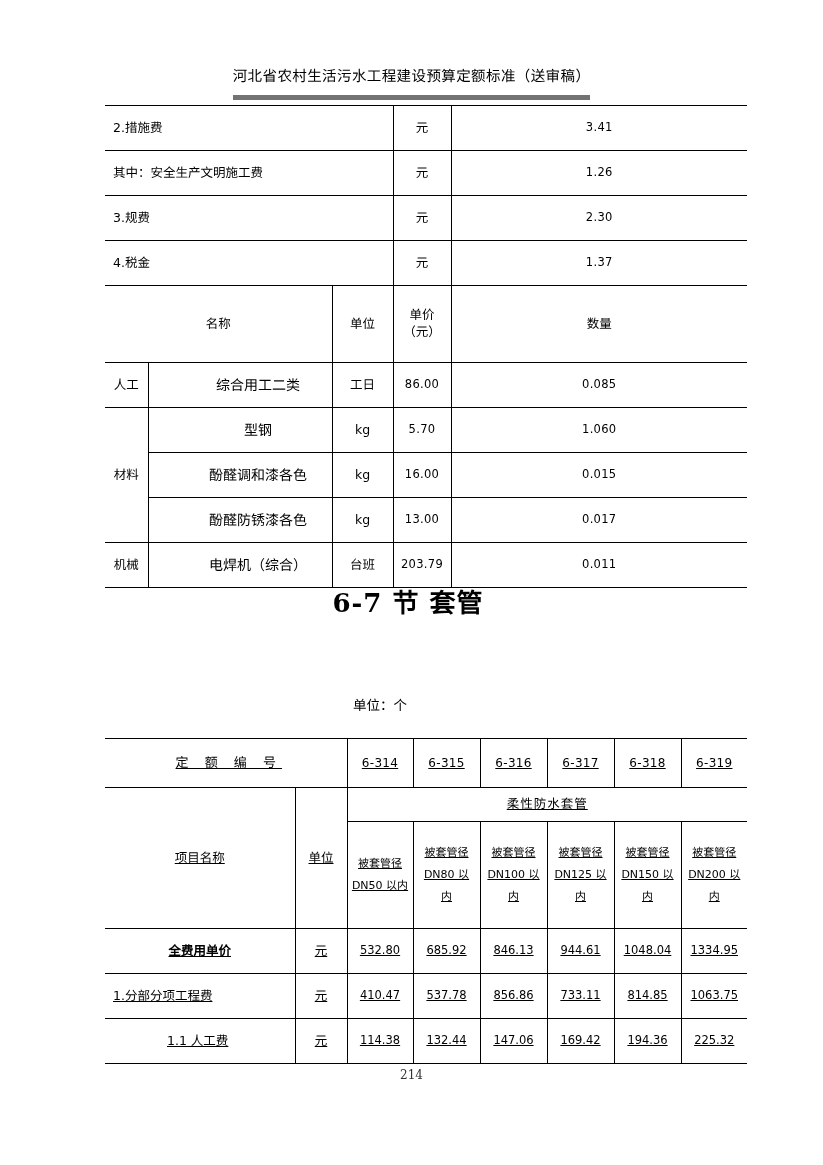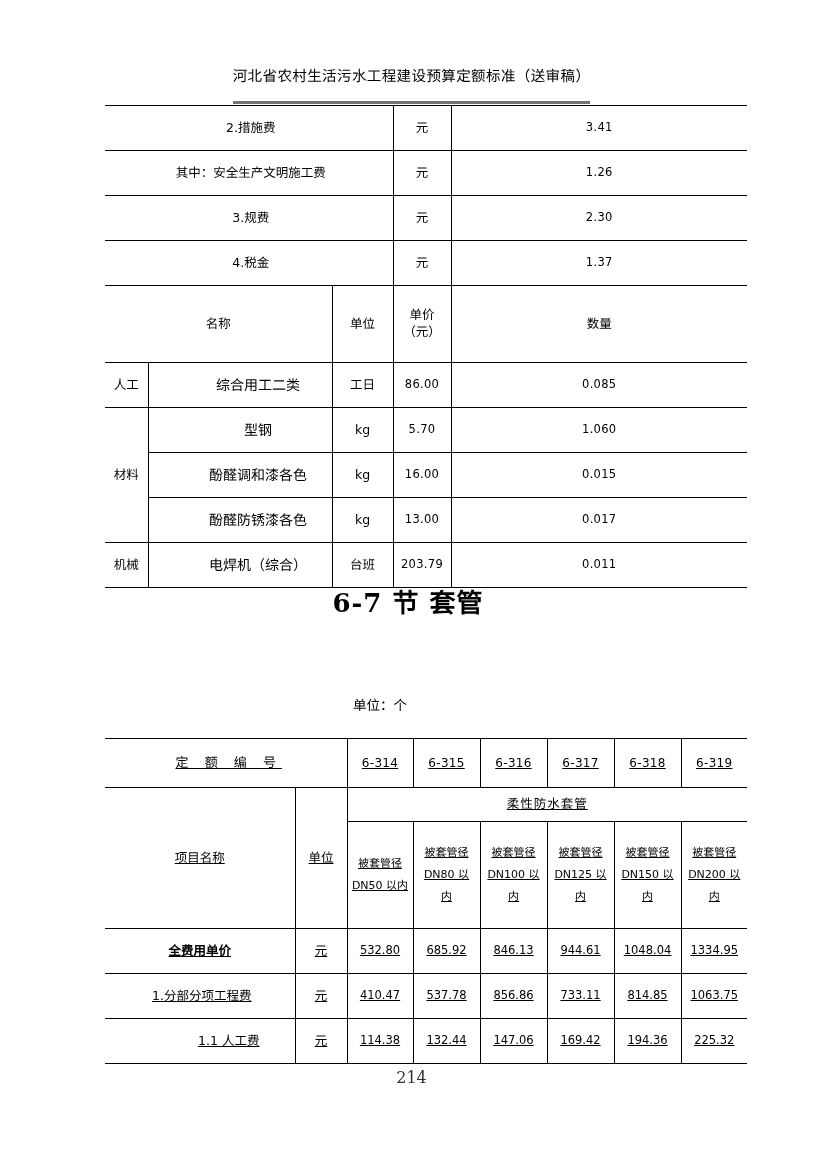--- a/index.html
+++ b/index.html
@@ -24,43 +24,43 @@
     top: 68px;
     left: 0;
     width: 823px;
     text-align: center;
     font-size: 14.5px;
     letter-spacing: 0.4px;
     white-space: nowrap;
   }
   .doc-header .hdr-text {
     display: inline-block;
-    border-bottom: 3px solid #737373;
-    padding-bottom: 16px;
+    border-bottom: 5px solid #737373;
+    padding-bottom: 10px;
     line-height: 1.1;
   }
 
   
   table.doc-table {
     position: absolute;
     border-collapse: collapse;
     table-layout: fixed;
     font-size: 12px;
   }
   table.doc-table td {
     border-top: 1px solid #000;
     border-bottom: 1px solid #000;
     border-right: 1px solid #000;
     padding: 0 4px;
     vertical-align: middle;
     line-height: 1.35;
   }
   table.doc-table td.noright { border-right: none; }
   .c  { text-align: center; }
-  .l  { text-align: center; }
+  .l  { text-align: left; }
   .b  { font-weight: bold; }
 
   
   #table-top {
     top: 105px;
     left: 105px;
     width: 642px;
   }
   #table-top td { height: 44px; }
   #table-top td.hdr-name { height: 76px; }
@@ -124,21 +124,21 @@
   #table-bottom td.rowlbl-c { font-size: 12.5px; }
   #table-bottom td.rowlbl-i { font-size: 12.5px; padding-left: 62px; }
 
   
   .page-number {
     position: absolute;
     top: 1068px;
     left: 0;
     width: 823px;
     text-align: center;
-    font-size: 16px;
+    font-size: 12px;
     font-family: "DejaVu Serif", "Liberation Serif", serif;
     color: #333;
   }
 </style>
 </head>
 <body>
 
 <div class="page">
 
   <div class="doc-header">

